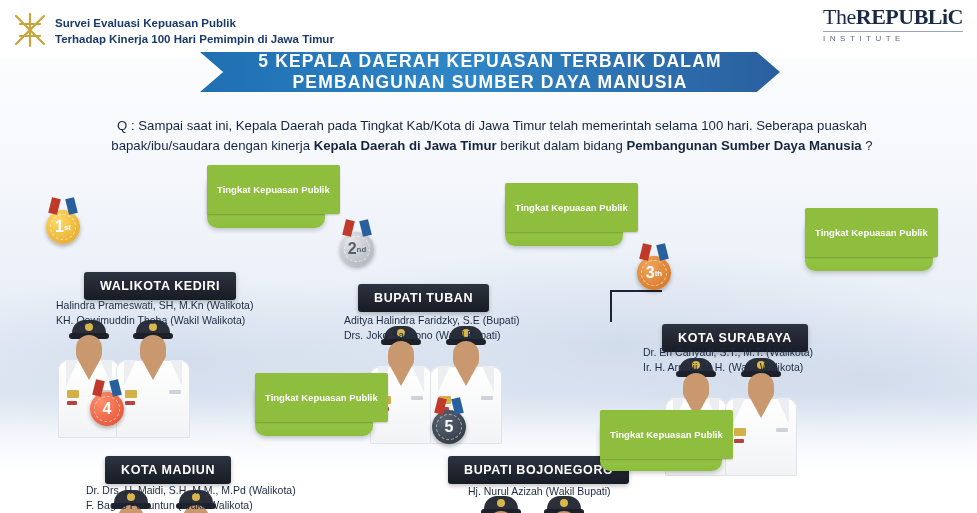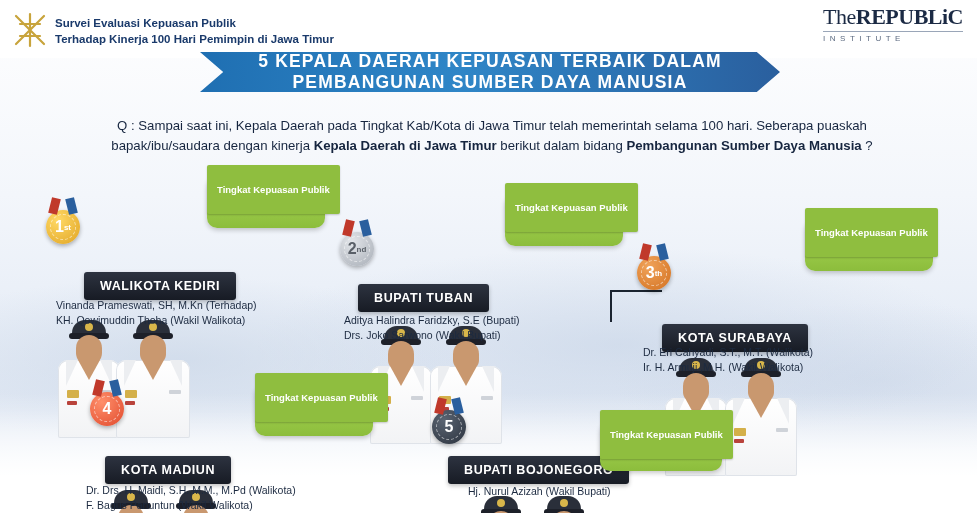--- a/index.html
+++ b/index.html
@@ -273,21 +273,21 @@
       <div class="ribbonR"></div>
     <span class="rank">1</span>
       <span class="sup">st</span>
   </div>
   <div class="satlabel" style="left:207px; top:165px;">Tingkat Kepuasan Publik</div>
   <div class="satbox" style="left:207px; top:176px; width:118px; height:52px;">
     <span>81,7 %</span>
   </div>
   <div class="plate" style="left:60px; top:272px;margin-left:24px;">WALIKOTA KEDIRI</div>
   <div class="names" style="left:56px; top:298px;">
-    <div>Vinanda Prameswati, SH, M.Kn (Terhadap)</div>
+    <div>Halindra Prameswati, SH, M.Kn (Walikota)</div>
     <div>KH. Qowimuddin Thoha  (Wakil Walikota)</div>
   </div>
 
   <div class="card" style="left:345px; top:178px; width:290px; height:148px;">
     <div class="photos" style="left:25px; bottom:0;">
       <div class="figure" style="margin-right:-2px;">
         <div class="cap">
             <div class="emblem"></div>
           </div>
         <div class="head"></div>

